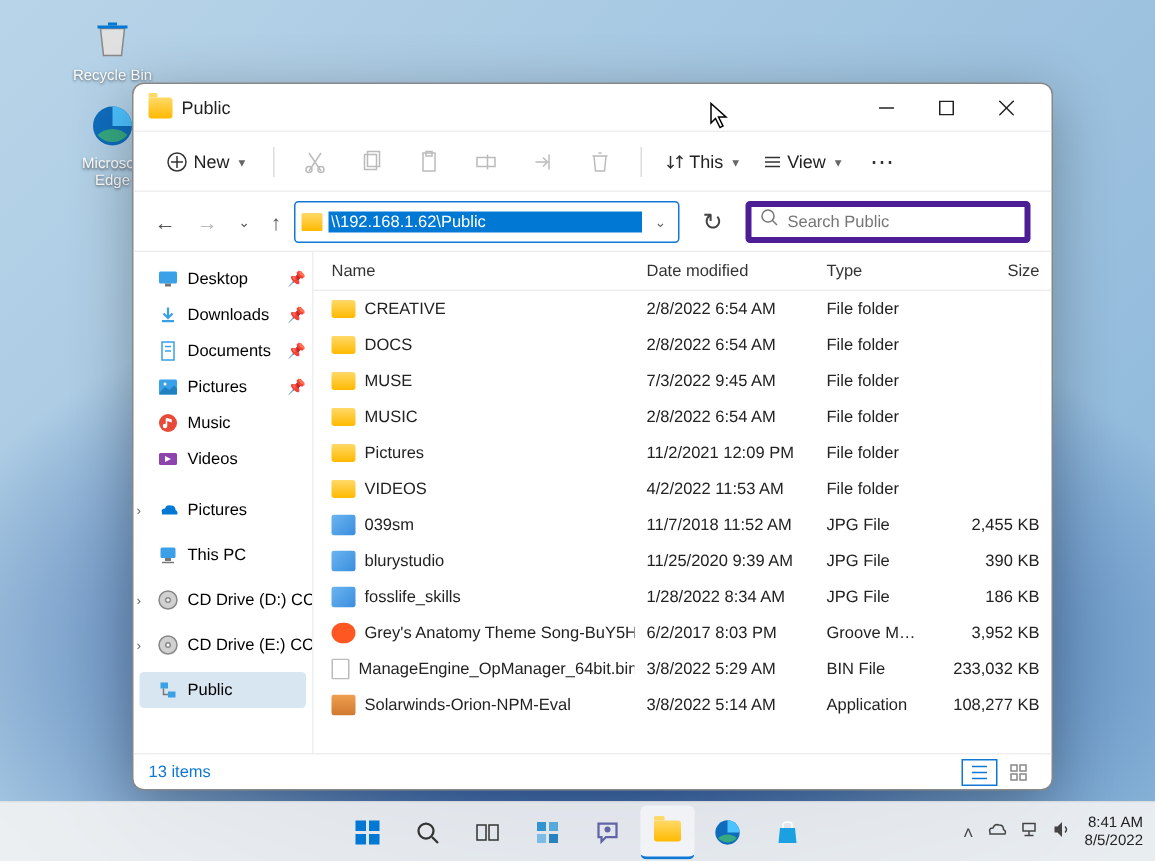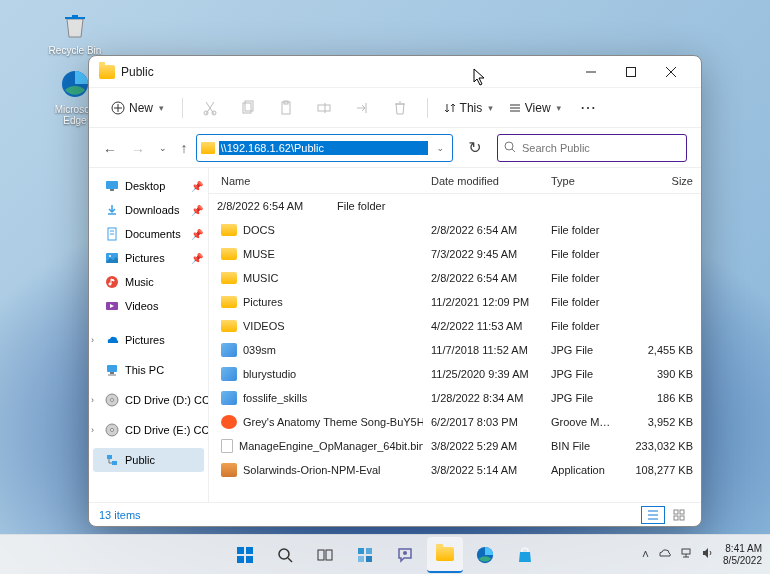--- a/index.html
+++ b/index.html
@@ -42,21 +42,21 @@
   
   .addrrow { height: 40px; display: flex; align-items: center; padding: 0 14px; gap: 8px; border-bottom: 1px solid #eee; }
   .navbtns { display: flex; gap: 14px; align-items: center; }
   .navbtn { color: #555; cursor: pointer; font-size: 14px; display: flex; align-items: center; }
   .navbtn.disabled { color: #bbb; }
   .addrbox { flex: 1; display: flex; align-items: center; border: 1px solid #1078d4; height: 28px; border-radius: 3px; padding: 0 4px; gap: 4px; min-width: 0; }
   .addrbox .folder-ico { width: 14px; height: 12px; background: linear-gradient(#ffd968,#ffb900); border-radius: 1px; flex-shrink: 0; }
   .addrbox input { flex: 1; border: none; outline: none; font-size: 11px; background: #0078d4; color: #fff; padding: 1px 2px; min-width: 0; }
   .addrbox .dropbtn { color: #666; font-size: 9px; padding: 0 4px; cursor: pointer; }
   .refbtn { width: 28px; text-align: center; color: #444; cursor: pointer; }
-  .searchbox { width: 190px; display: flex; align-items: center; border: 1px solid #4c1d95; height: 28px; border-radius: 3px; padding: 0 6px; gap: 6px; }
+  .searchbox { width: 190px; display: flex; border: 4px solid #4c1d95; height: 28px; border-radius: 3px; padding: 0 6px; gap: 6px; }
   .searchbox input { flex: 1; border: none; outline: none; font-size: 11px; color: #666; }
   .searchico { color: #666; }
   
   
   .content { flex: 1; display: flex; min-height: 0; }
   
   
   .sidebar { width: 120px; border-right: 1px solid #eee; padding: 6px 0; overflow: hidden; font-size: 11px; }
   .sb-item { display: flex; align-items: center; height: 24px; padding: 0 6px 0 16px; gap: 6px; cursor: pointer; white-space: nowrap; position: relative; }
   .sb-item.sel { background: #d8e6f2; border-radius: 3px; margin: 0 4px; padding-left: 12px; }
@@ -376,20 +376,24 @@
 
     <div class="filelist">
       <div class="cols">
         <div class="c-name">Name</div>
         <div class="c-date">Date modified</div>
         <div class="c-type">Type</div>
         <div class="c-size">Size</div>
       </div>
       <div class="rows" id="rows">
           <div class="row">
+            <div class="c-name">
+              <span class="fico folder"></span>
+              <span>CREATIVE</span>
+            </div>
             <div class="c-date">2/8/2022 6:54 AM</div>
             <div class="c-type">File folder</div>
             <div class="c-size"></div>
           </div>
           <div class="row">
             <div class="c-name">
               <span class="fico folder"></span>
               <span>DOCS</span>
             </div>
             <div class="c-date">2/8/2022 6:54 AM</div>

